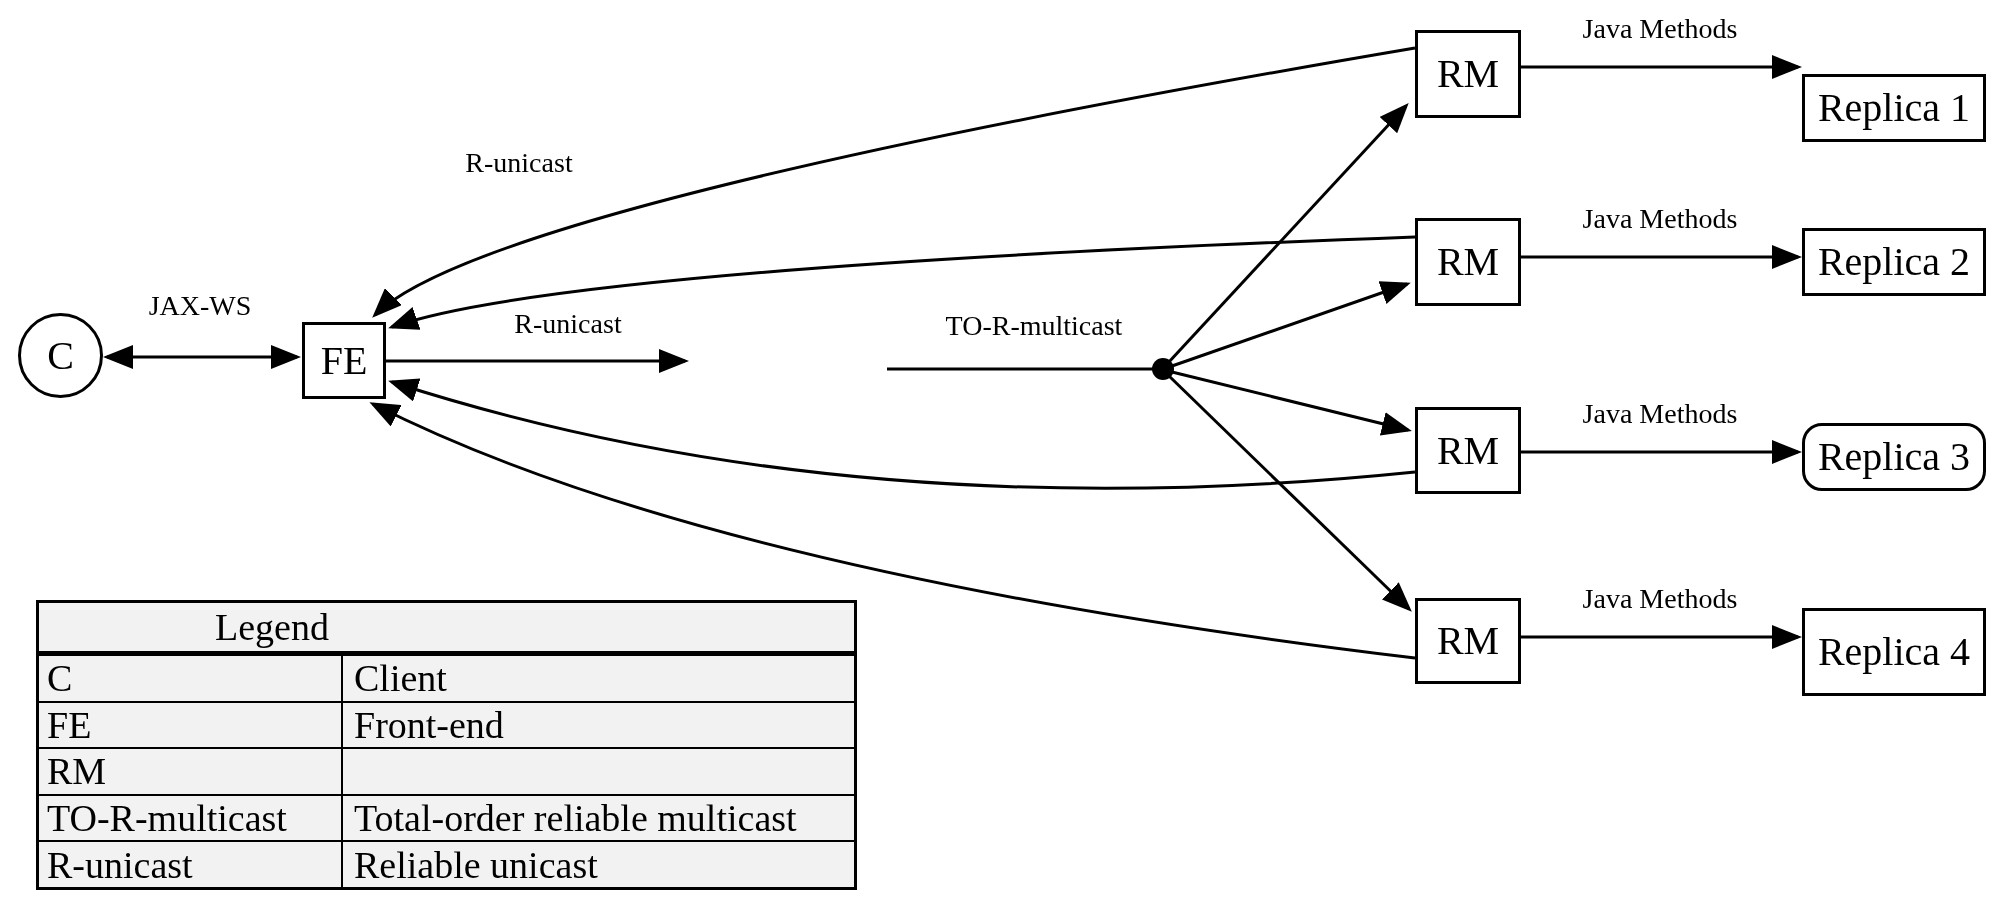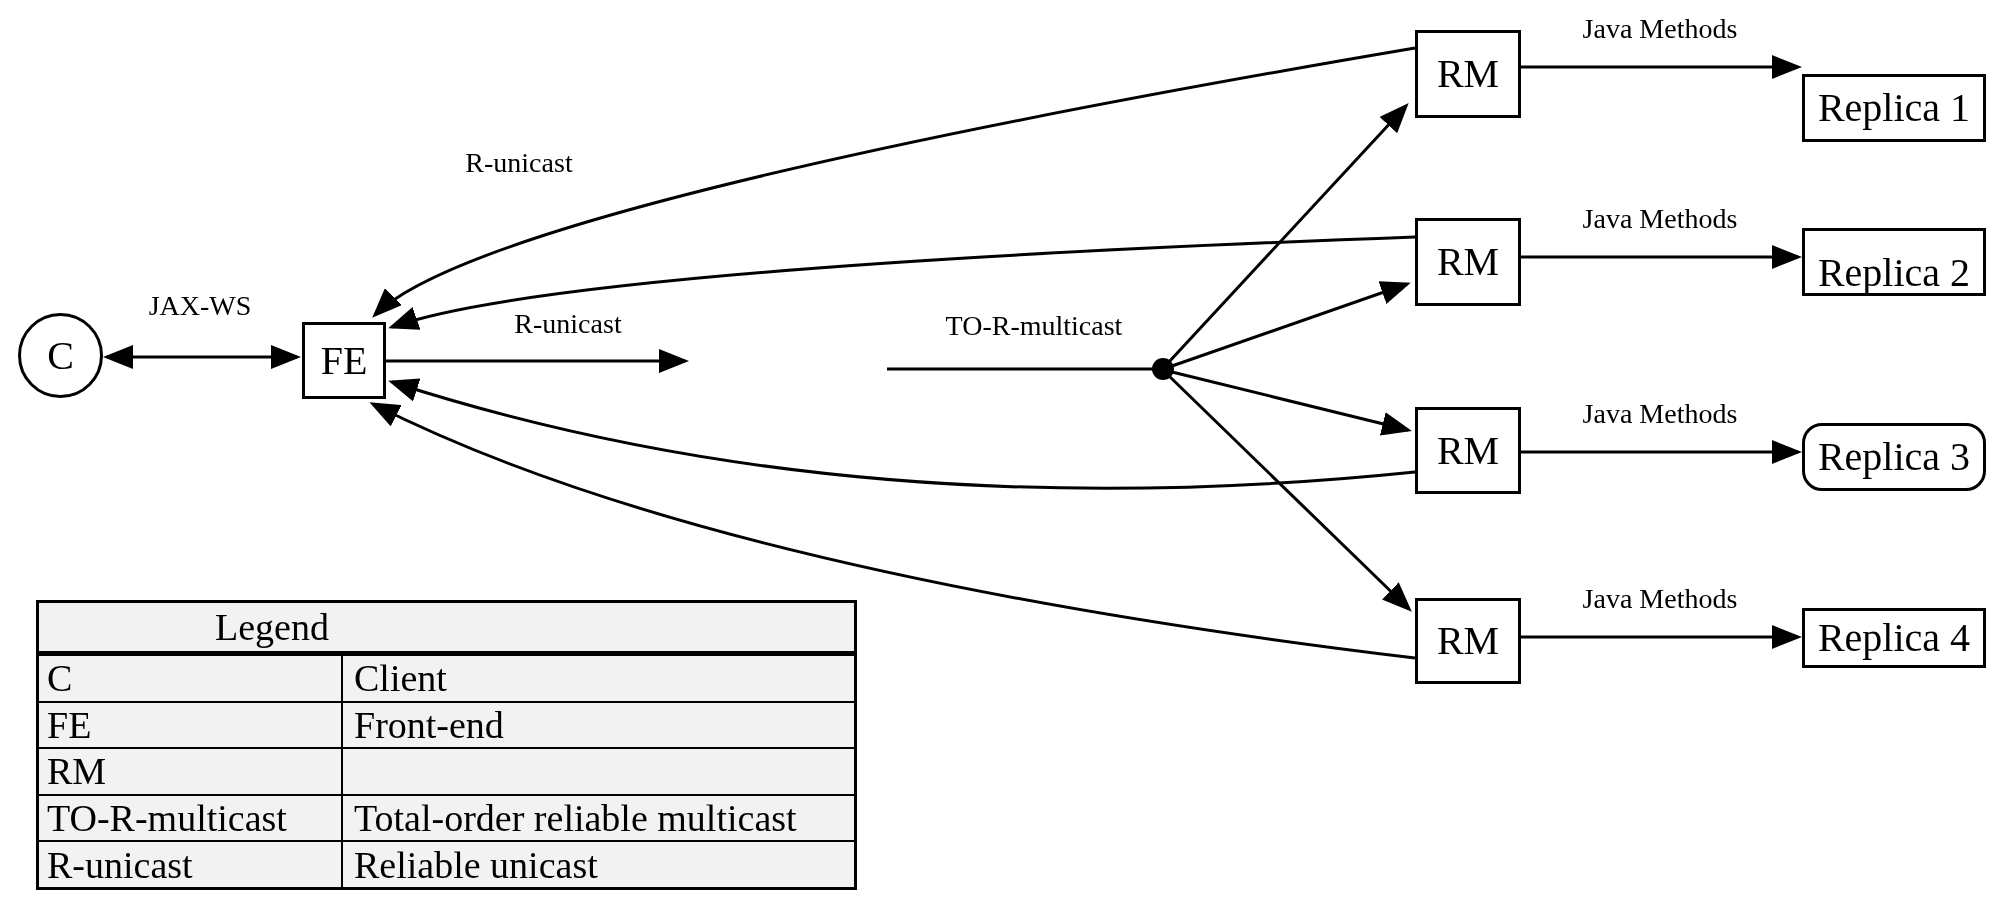--- a/index.html
+++ b/index.html
@@ -96,27 +96,27 @@
   <div class="node" style="left:1415px;top:407px;width:106px;height:87px;">
     <span>RM</span>
   </div>
   <div class="node" style="left:1415px;top:598px;width:106px;height:86px;">
     <span>RM</span>
   </div>
 
   <div class="node" style="left:1802px;top:38px;width:184px;height:68px;margin-top:36px;">
     <span>Replica 1</span>
   </div>
-  <div class="node" style="left:1802px;top:228px;width:184px;height:68px;align-items:flex-end;">
+  <div class="node" style="left:1802px;top:228px;width:184px;height:68px;">
     <span>Replica 2</span>
   </div>
   <div class="node" style="left:1802px;top:423px;width:184px;height:68px;border-radius:20px;">
     <span>Replica 3</span>
   </div>
-  <div class="node" style="left:1802px;top:608px;width:184px;height:60px;">
+  <div class="node" style="left:1802px;top:608px;width:184px;height:88px;">
     <span>Replica 4</span>
   </div>
 
   <span class="edge-label" style="left:200px;top:306px;">JAX-WS</span>
   <span class="edge-label" style="left:519px;top:163px;">R-unicast</span>
   <span class="edge-label" style="left:568px;top:324px;">R-unicast</span>
   <span class="edge-label" style="left:1034px;top:326px;">TO-R-multicast</span>
   <span class="edge-label" style="left:1660px;top:29px;">Java Methods</span>
   <span class="edge-label" style="left:1660px;top:219px;">Java Methods</span>
   <span class="edge-label" style="left:1660px;top:414px;">Java Methods</span>

